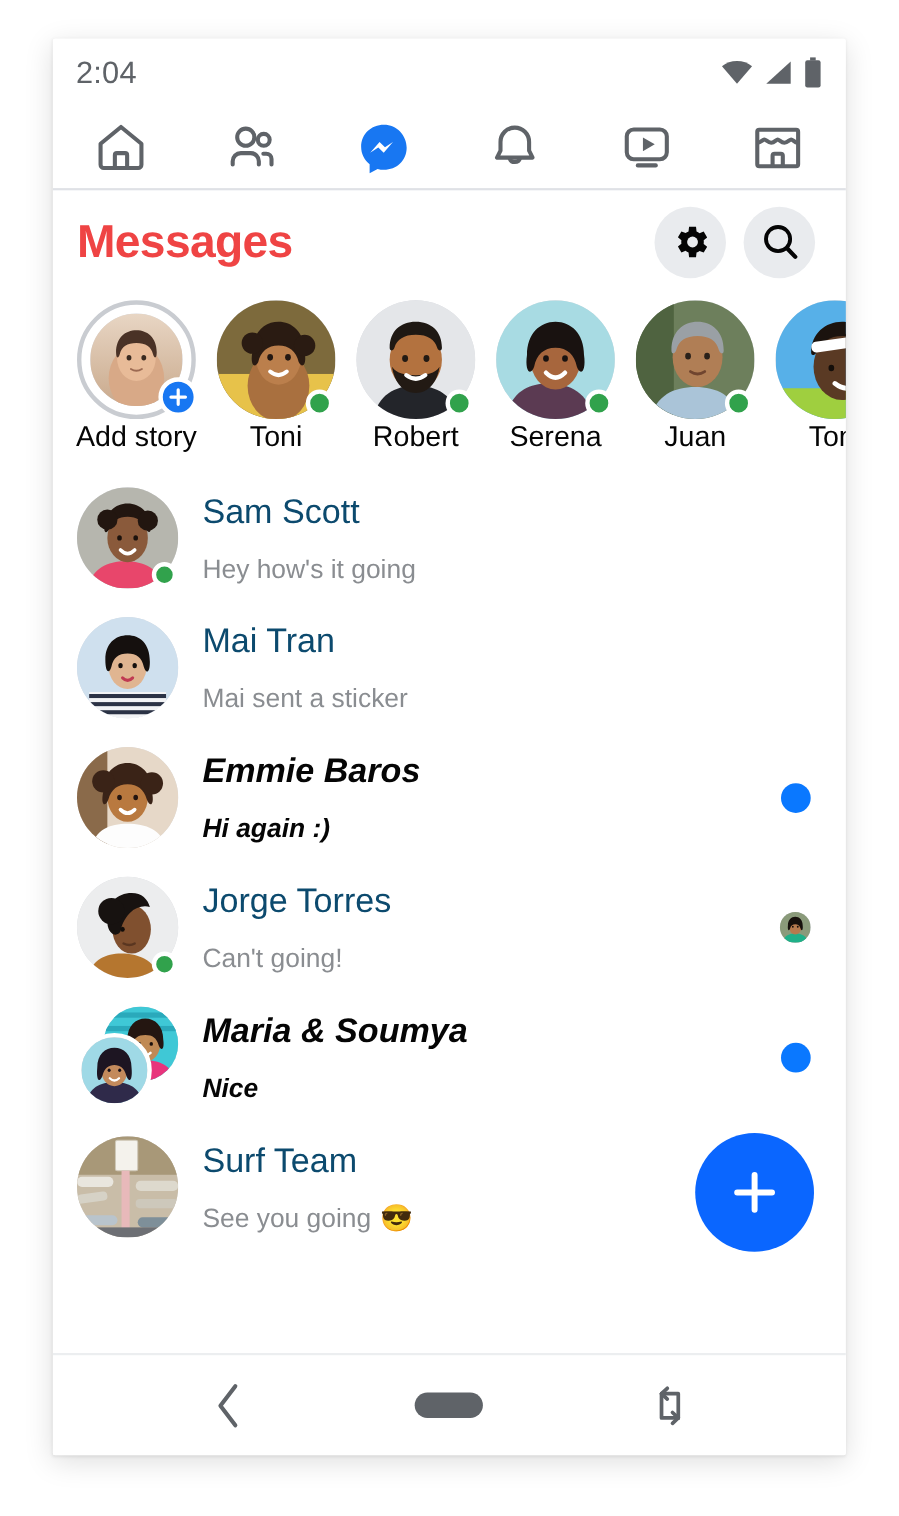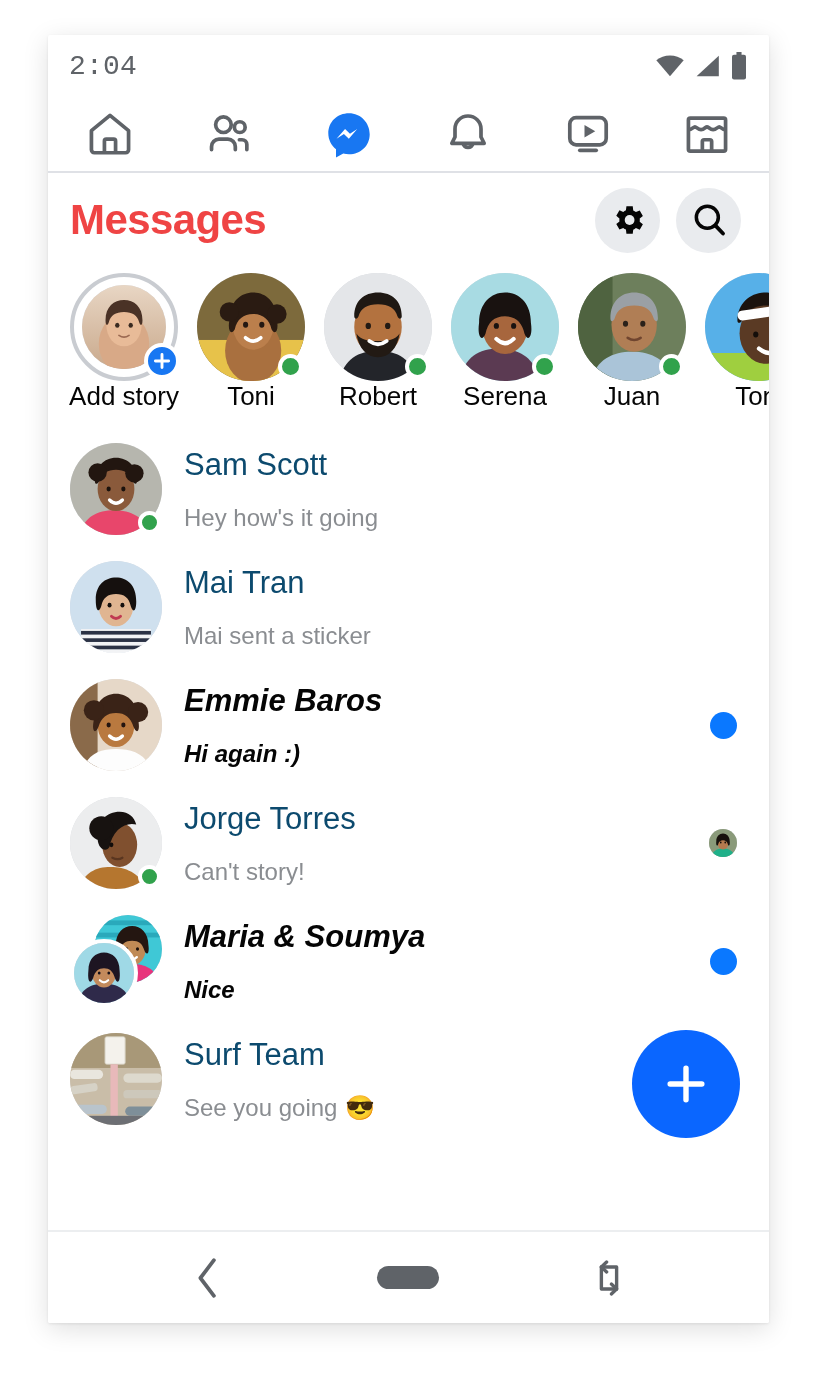--- a/index.html
+++ b/index.html
@@ -35,21 +35,21 @@
     display: flex;
     align-items: center;
     justify-content: space-between;
     padding: 0 22px 0 21px;
     flex: 0 0 auto;
   }
   .status-time {
     font-size: 28px;
     color: #5f6368;
     letter-spacing: 0.2px;
-    font-family: Liberation Mono, monospace;
+    font-family: Liberation Sans, sans-serif;
   }
   .status-icons { display: flex; align-items: center; gap: 9px; }
 
   
   .top-nav {
     height: 76px;
     display: flex;
     align-items: center;
     justify-content: space-between;
     padding: 0 26px;
@@ -584,21 +584,21 @@
             <circle cx="34" cy="34" r="13" fill="#171210"></circle>
             <ellipse cx="45" cy="52" rx="2.2" ry="2.5" fill="#120d0a"></ellipse>
             <path d="M46 66q6 3 11 0" stroke="#5a3620" stroke-width="2.4" fill="none" stroke-linecap="round"></path>
           </svg>
         </div>
         <div class="online-dot"></div>
       </div>
       <div class="chat-text">
         <div class="chat-name">Jorge Torres</div>
         <div class="chat-snip">
-          <span>Can't story!</span>
+          <span>Can't going!</span>
         </div>
       </div>
       <div class="chat-meta">
         <div class="seen-av">
           <svg class="ph" viewBox="0 0 100 100" preserveAspectRatio="xMidYMid slice">
             <rect width="100" height="100" fill="#8a9a7a"></rect>
             <path d="M8 100c6-22 20-30 42-30s36 8 42 30z" fill="#1fb089"></path>
             <ellipse cx="50" cy="48" rx="20" ry="25" fill="#b57a4e"></ellipse>
             <path d="M26 44c0-18 11-28 24-28s24 10 24 28c2 16-4 20-7 10-3-10-8-14-17-14s-14 4-17 14c-3 10-9 6-7-10z" fill="#16100c"></path>
             <ellipse cx="42" cy="48" rx="3" ry="3.4" fill="#16100c"></ellipse>

